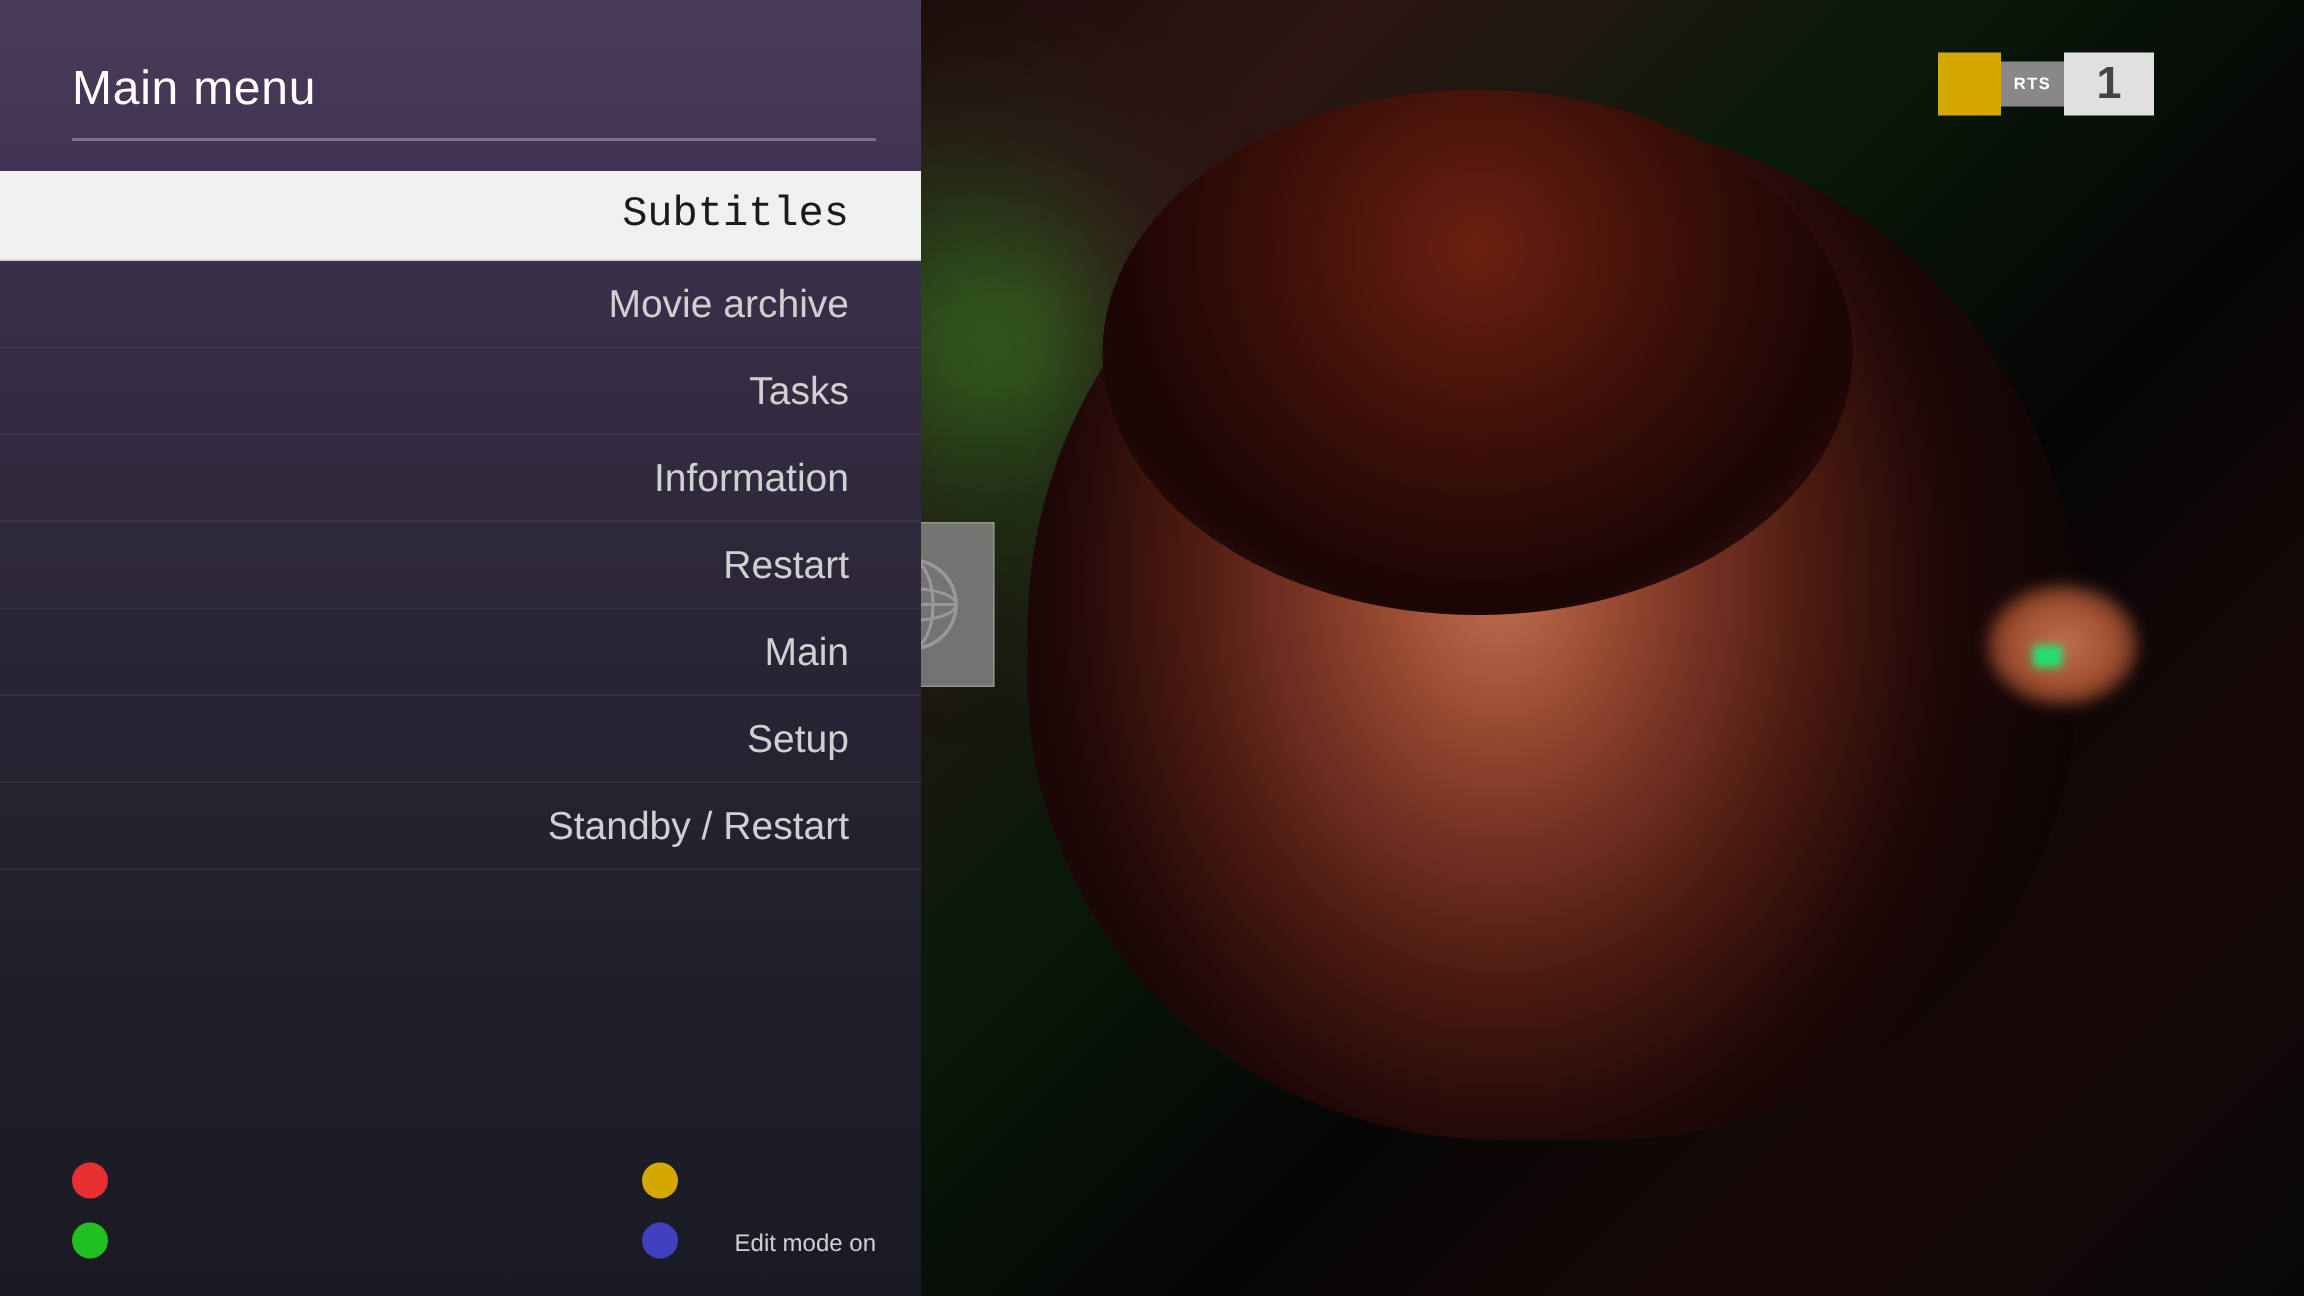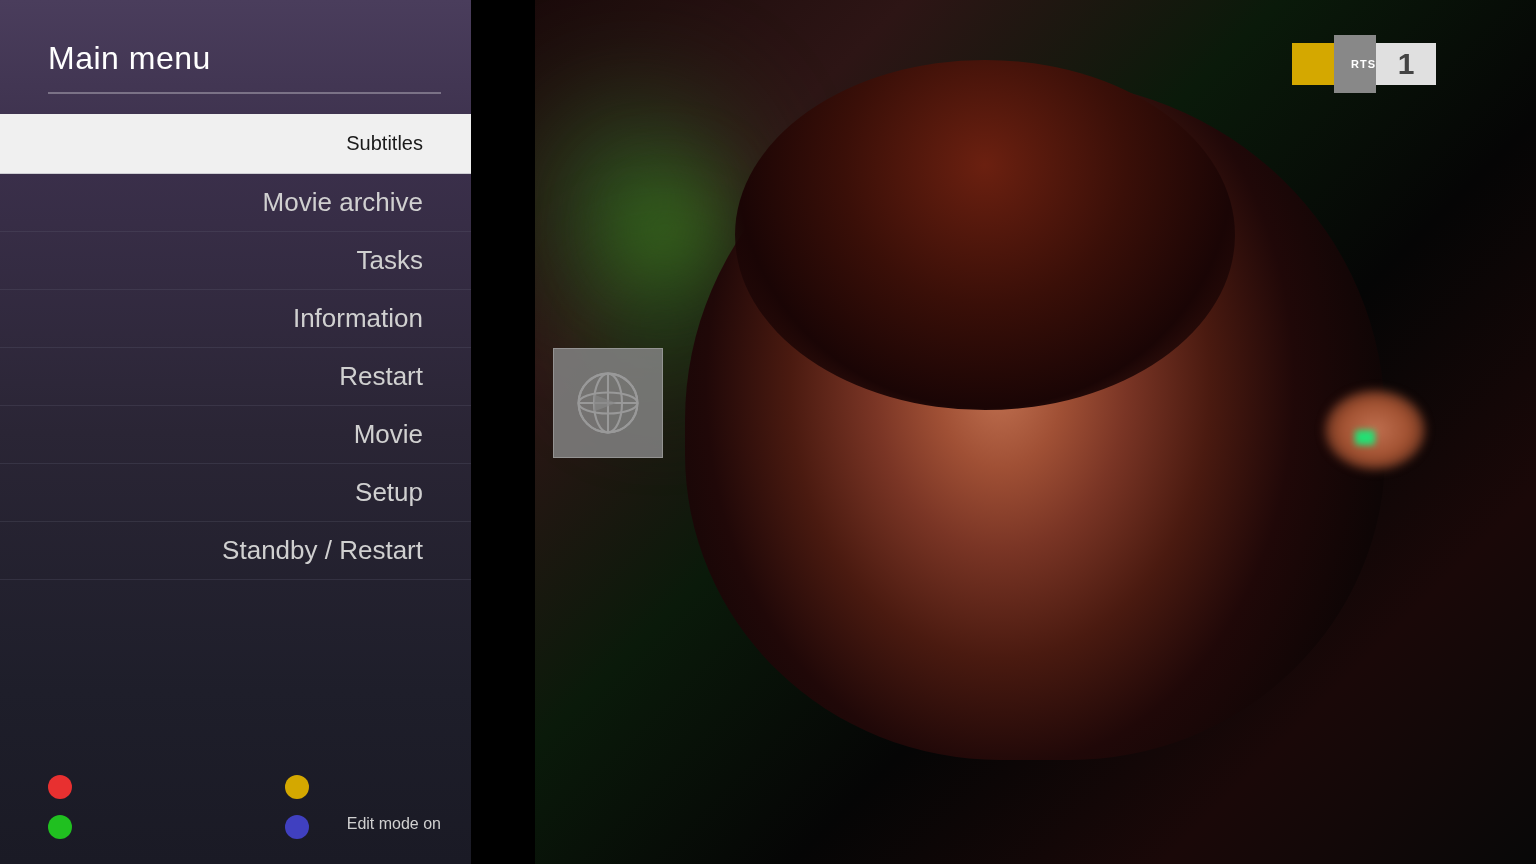--- a/index.html
+++ b/index.html
@@ -121,23 +121,23 @@
       background: #d4a800;
       display: flex;
       align-items: center;
       justify-content: center;
     }
 
     .channel-rts {
       display: flex;
       flex-direction: column;
       width: 42px;
-      height: 58px;
+      height: 30px;
       background: #888;
-      align-items: flex-end;
+      align-items: center;
       justify-content: center;
       font-size: 11px;
       font-weight: bold;
       color: #fff;
       letter-spacing: 1px;
     }
 
     .channel-1 {
       width: 60px;
       height: 42px;
@@ -167,21 +167,21 @@
     .globe-svg {
       width: 70px;
       height: 70px;
     }
 
     
     #sidebar {
       position: absolute;
       top: 0;
       left: 0;
-      width: 471px;
+      width: 614px;
       height: 864px;
       background: linear-gradient(180deg, #4a3d5c 0%, #3a2f4a 20%, #2a2535 50%, #1e1e2a 80%, #1a1a25 100%);
       display: flex;
       flex-direction: column;
     }
 
     
     #sidebar-header {
       padding: 40px 30px 20px 48px;
       flex-shrink: 0;
@@ -218,22 +218,23 @@
       flex-shrink: 0;
     }
 
     .menu-item:first-child {
       background: #f0f0f0;
       height: 60px;
     }
 
     .menu-item:first-child .menu-item-label {
       color: #1a1a1a;
-      font-size: 20px;
+      font-size: 28px;
       font-weight: 400;
+      font-family: Liberation Mono, monospace;
     }
 
     .menu-item-label {
       font-size: 26px;
       color: #d0d0d0;
       font-weight: 300;
       text-align: right;
     }
 
     
@@ -258,21 +259,21 @@
     .btn-blue { background: #4040c0; margin-right: 10px; }
 
     .footer-col {
       display: flex;
       flex-direction: column;
       gap: 16px;
     }
 
     .footer-row {
       display: flex;
-      align-items: flex-start;
+      align-items: flex-end;
       gap: 28px;
     }
 
     .footer-label {
       font-size: 16px;
       color: #d0d0d0;
       font-weight: 300;
     }
 
     .footer-spacer {
@@ -337,21 +338,21 @@
     <div class="menu-item">
       <span class="menu-item-label">Information</span>
     </div>
 
 
     <div class="menu-item">
       <span class="menu-item-label">Restart</span>
     </div>
 
     <div class="menu-item">
-      <span class="menu-item-label">Movie</span>
+      <span class="menu-item-label">Main</span>
     </div>
 
     <div class="menu-item">
       <span class="menu-item-label">Setup</span>
     </div>
 
     <div class="menu-item">
       <span class="menu-item-label">Standby / Restart</span>
     </div>
   </div>

